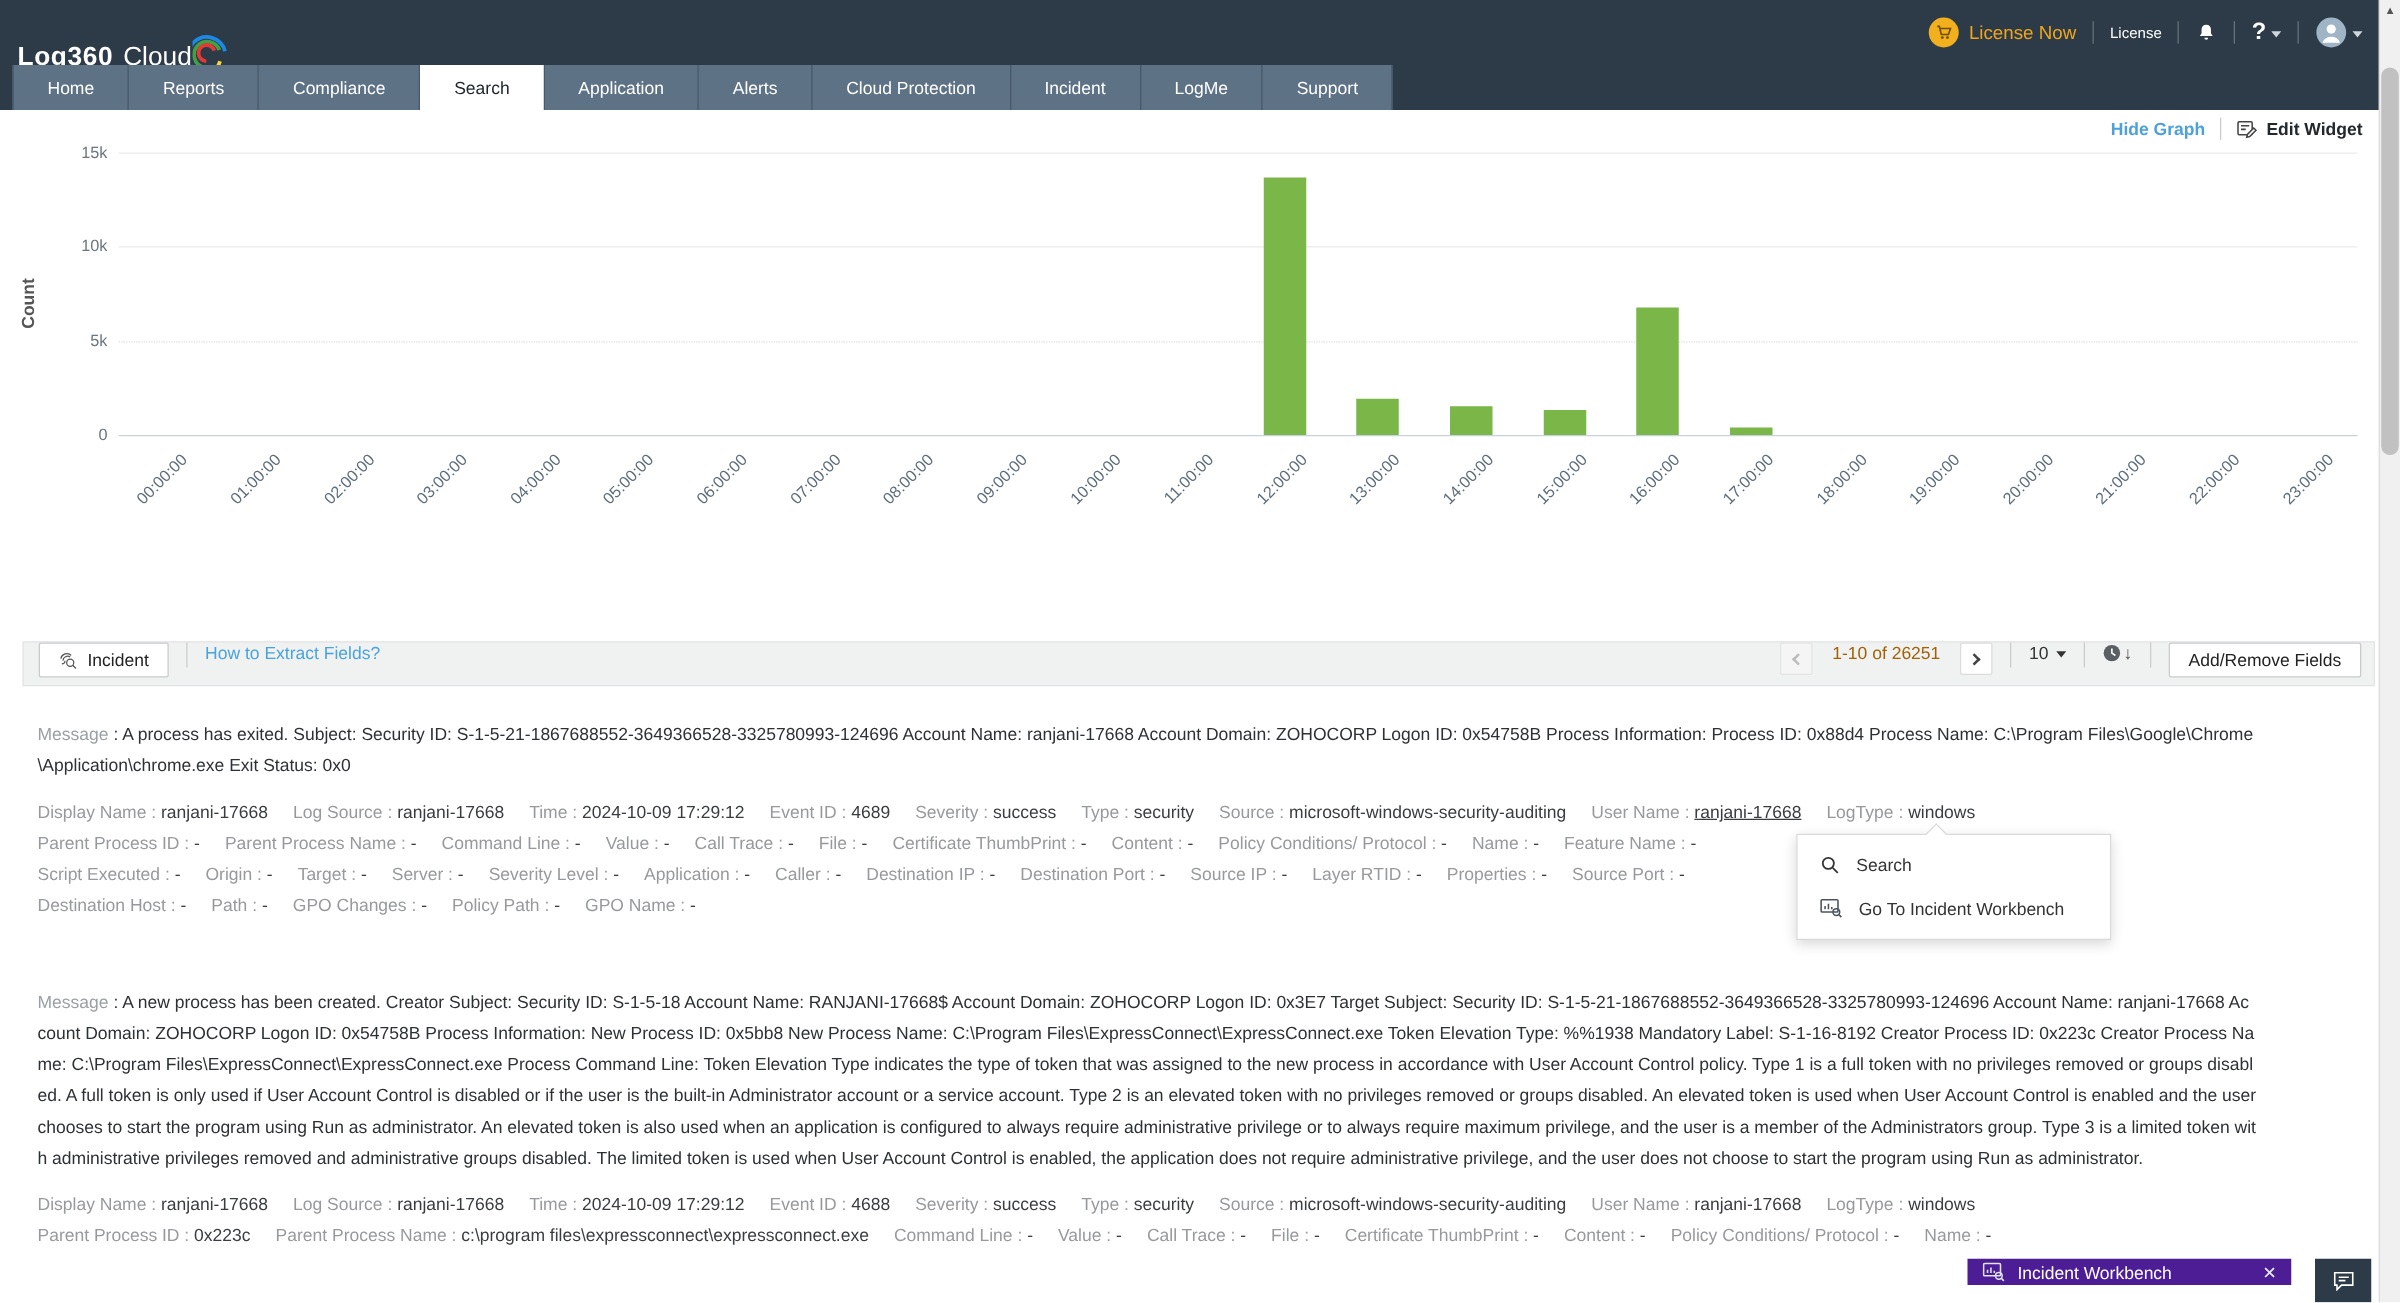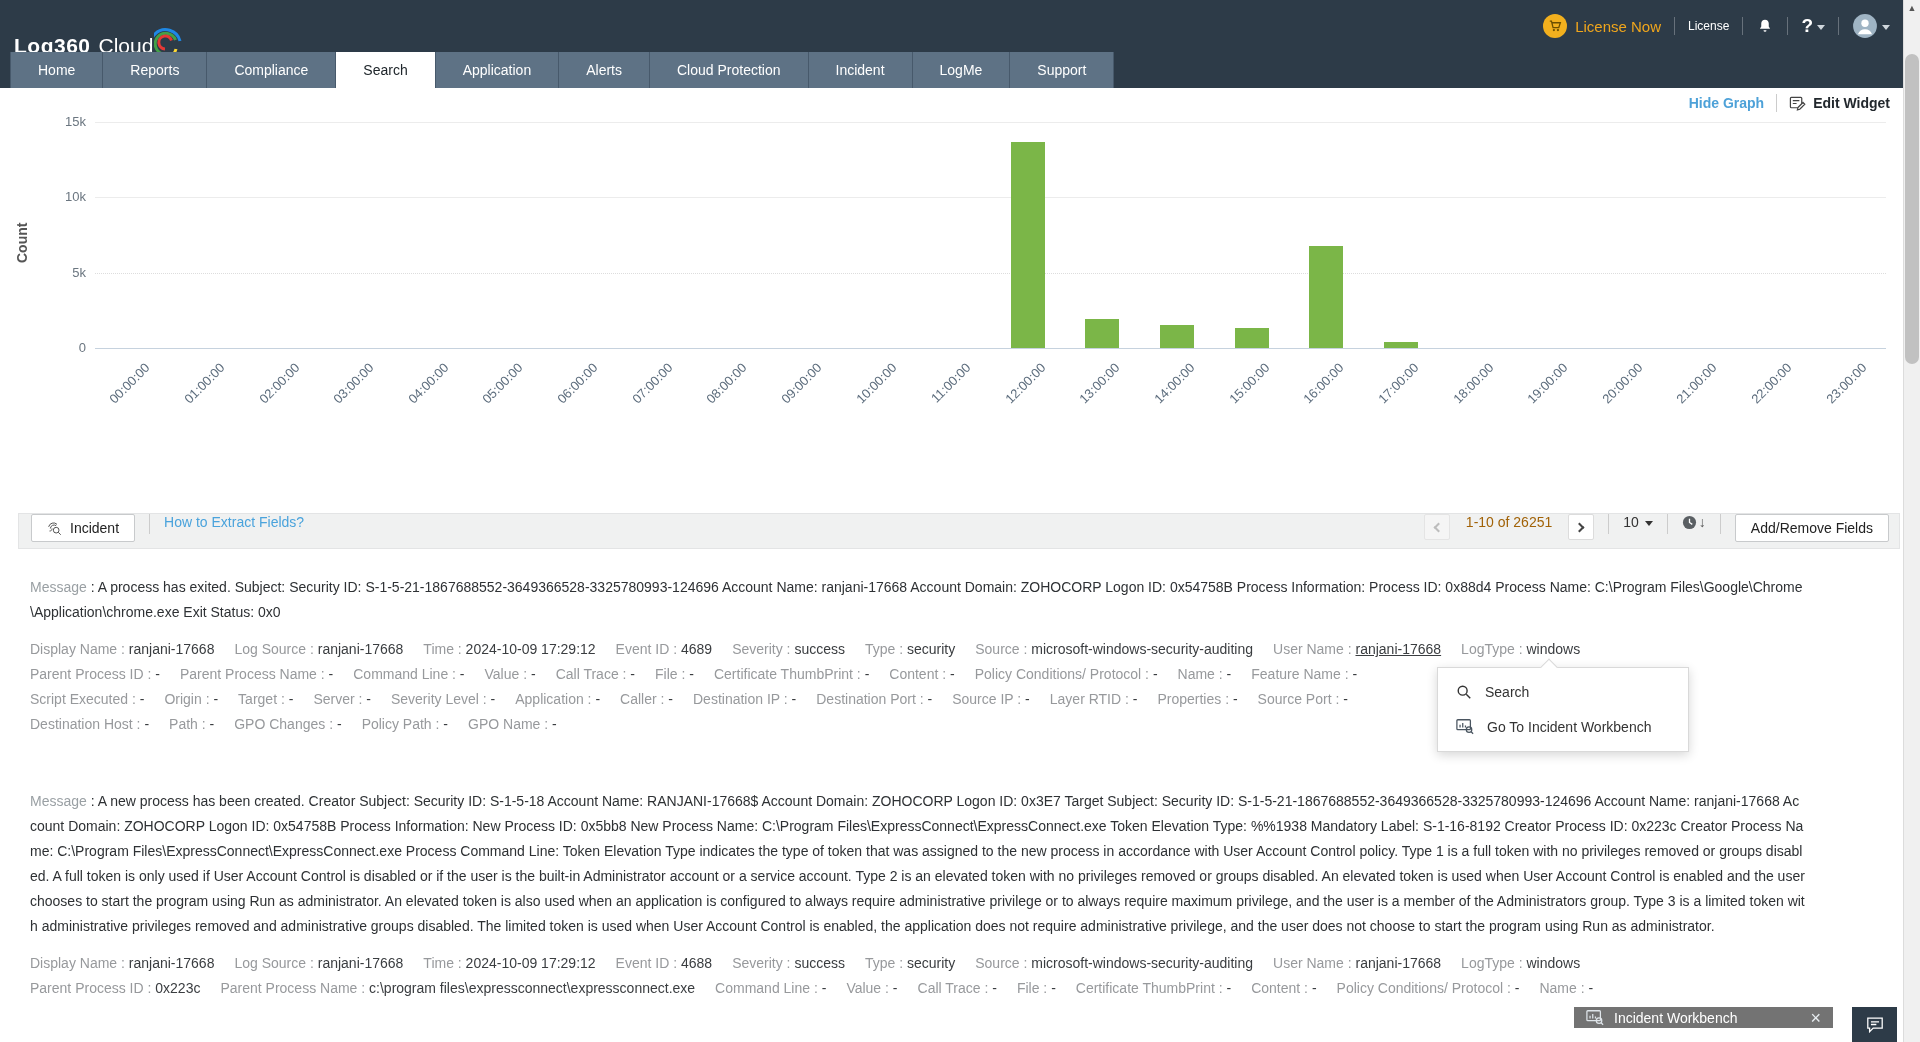--- a/index.html
+++ b/index.html
@@ -84,21 +84,21 @@
   .record2 { margin-top:52px; }
 
   
   .ctxmenu { position:absolute; left:1437px; top:667px; width:252px; background:#fff;
              border:1px solid #d9d9d9; box-shadow:0 3px 10px rgba(0,0,0,.16); z-index:5; padding:7px 0; }
   .ctxmenu .arrow { position:absolute; top:-7px; left:105px; width:12px; height:12px; background:#fff;
                     border-left:1px solid #d9d9d9; border-top:1px solid #d9d9d9; transform:rotate(45deg); }
   .ctxitem { display:flex; align-items:center; gap:13px; padding:9px 18px; font-size:14px; color:#333; cursor:pointer; }
 
   
-  .wbbar { position:absolute; left:1574px; top:1007px; width:259px; height:21px; background:#737373;
+  .wbbar { position:absolute; left:1574px; top:1007px; width:259px; height:21px; background:#4c1d95;
            color:#fff; display:flex; align-items:center; padding:0 12px; z-index:6; cursor:pointer; }
   .wbbar .wtitle { flex:1; margin-left:10px; font-size:14px; }
   .wbbar .wclose { font-size:18px; line-height:18px; padding-left:8px; cursor:pointer; color:#e8edf1; }
   .chatbtn { position:absolute; left:1852px; top:1007px; width:45px; height:35px; background:#2d3b48;
              display:flex; align-items:center; justify-content:center; z-index:6; cursor:pointer; }
 
   
   .scrollbar { position:absolute; right:0; top:0; width:17px; height:1042px; background:#f0f0f0;
                border-left:1px solid #dcdcdc; z-index:10; }
   .sb-up { position:absolute; top:3px; left:0; width:16px; text-align:center; font-size:9px; color:#555; cursor:pointer; }

